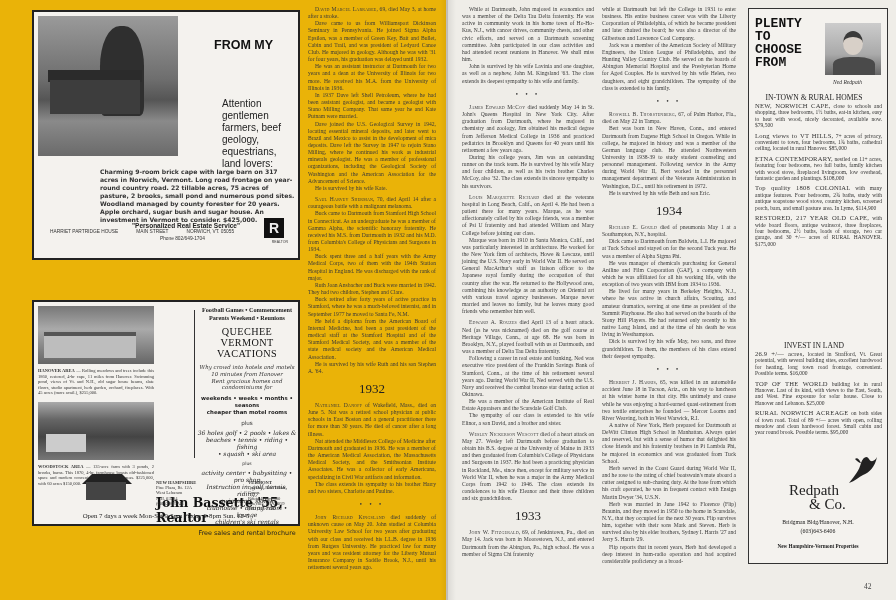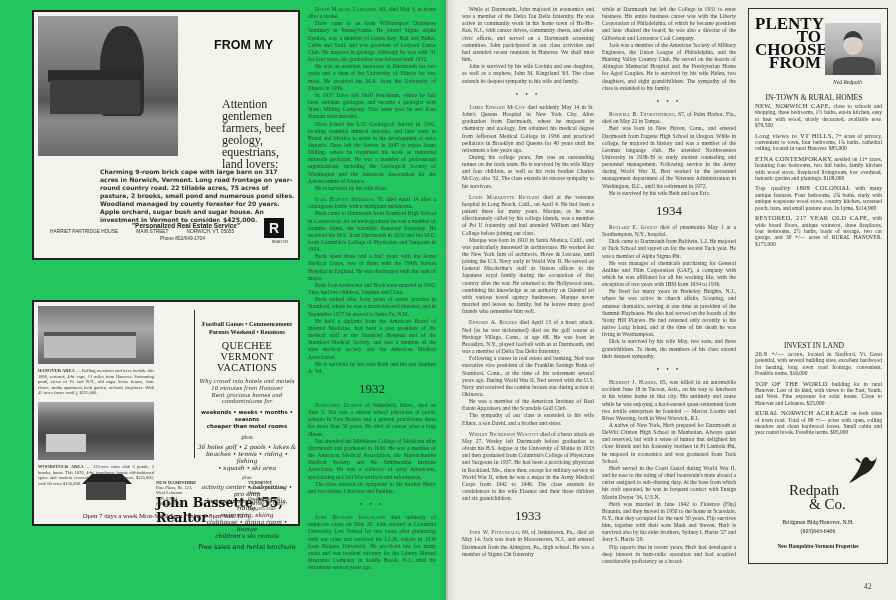--- a/index.html
+++ b/index.html
@@ -1,49 +1,49 @@
 <!DOCTYPE html>
 <html><head>
 <meta charset="utf-8">
 <style>
   * { box-sizing: border-box; margin: 0; padding: 0; }
   body { width: 896px; height: 600px; background: #e9e6df; font-family: "Liberation Serif", serif; color: #222; overflow: hidden; position: relative; }
   .spread { position: absolute; inset: 0; display: flex; }
-  .page-left { position: relative; width: 448px; height: 600px; background: #22c55e; border-right: 2px solid #cfcbc2; }
+  .page-left { position: relative; width: 448px; height: 600px; background: #eab308; border-right: 2px solid #cfcbc2; }
   .page-right { position: relative; width: 448px; height: 600px; background: #efede8; }
   .gutter-shadow { position: absolute; top: 0; bottom: 0; left: 440px; width: 16px; background: linear-gradient(90deg, rgba(0,0,0,0), rgba(0,0,0,0.08), rgba(0,0,0,0)); pointer-events:none; }
 
   
   .ad1 { position: absolute; left: 32px; top: 10px; width: 268px; height: 250px; border: 2px solid #222; background: #f4f2ee; }
   .ad1 .photo { position: absolute; left: 4px; top: 4px; width: 140px; height: 140px; background: linear-gradient(180deg,#9a9a9a 0%,#6e6e6e 45%,#555 60%,#8a8a8a 75%,#6a6a6a 100%); }
   .ad1 .photo .house { position:absolute; left:12px; top:64px; width:90px; height:34px; background:#3d3d3d; }
   .ad1 .photo .roof { position:absolute; left:10px; top:54px; width:94px; height:12px; background:#2b2b2b; }
   .ad1 .photo .tree { position:absolute; left:62px; top:10px; width:44px; height:90px; background:#2f2f2f; border-radius:45% 45% 10% 10%; }
   .ad1 .headline { position:absolute; left:180px; top:26px; font-family:"Liberation Sans", sans-serif; font-weight:bold; font-size:12.5px; line-height:15px; color:#111; }
   .ad1 .headline .l2 { padding-left:17px; display:block; }
-  .ad1 .attention { position:absolute; left:188px; top:86px; font-family:Liberation Serif, serif; font-size:12px; line-height:12px; color:#222; }
+  .ad1 .attention { position:absolute; left:188px; top:86px; font-family:Liberation Sans, sans-serif; font-size:10px; line-height:12px; color:#222; }
   .ad1 .desc { position:absolute; left:66px; top:156px; width:196px; font-family:"DejaVu Sans", sans-serif; font-size:6.1px; line-height:8px; font-weight:bold; color:#333; }
   .ad1 .signature { position:absolute; left:80px; top:220px; font-family:"DejaVu Serif", serif; font-style:italic; font-weight:bold; font-size:17px; color:#111; transform:translateY(-30px); }
   .ad1 .tagline { position:absolute; left:98px; top:222px; font-family:"Liberation Sans", sans-serif; font-weight:bold; font-size:6.5px; color:#222; transform:translateY(-12px); }
   .ad1 .addr { position:absolute; left:16px; top:229px; font-family:"Liberation Sans", sans-serif; font-size:4.8px; color:#333; display:flex; gap:18px; transform:translateY(-12px); }
   .ad1 .phone { position:absolute; left:126px; top:236px; font-family:"Liberation Sans", sans-serif; font-size:4.8px; color:#333; transform:translateY(-12px); }
   .ad1 .realtor { position:absolute; right:14px; top:206px; width:20px; height:20px; background:#111; color:#eee; font-family:"Liberation Sans", sans-serif; font-weight:bold; font-size:14px; text-align:center; line-height:20px; }
   .ad1 .realtor-label { position:absolute; right:10px; top:228px; font-size:3.5px; font-family:"Liberation Sans", sans-serif; color:#333; }
 
   
   .ad2 { position:absolute; left:32px; top:300px; width:268px; height:125px; border: 2px solid #222; background:#f4f2ee; height:226px; top:300px; }
   .ad2 .col-left { position:absolute; left:4px; top:4px; width:120px; }
   .ad2 .ph { width:116px; height:58px; background:linear-gradient(180deg,#777 0%,#aaa 40%,#888 70%,#666 100%); position:relative; }
   .ad2 .ph .h { position:absolute; left:6px; top:26px; width:92px; height:26px; background:#bdbdbd; border-top:4px solid #555; }
   .ad2 .ph2 { width:116px; height:58px; margin-top:6px; background:linear-gradient(180deg,#aaa 0%,#666 30%,#444 60%,#777 100%); position:relative; }
   .ad2 .ph2 .h { position:absolute; left:8px; top:32px; width:40px; height:18px; background:#ccc; }
   .ad2 .cap { font-family:"Liberation Serif", serif; font-size:4.5px; line-height:5.6px; color:#333; margin-top:4px; text-align:justify; width:116px; }
   .ad2 .cap b { font-weight:bold; }
   .ad2 .divider { position:absolute; left:160px; top:8px; width:1px; height:148px; background:#333; }
-  .ad2 .col-right { position:absolute; left:162px; top:18px; width:102px; text-align:center; }
+  .ad2 .col-right { position:absolute; left:162px; top:4px; width:102px; text-align:center; }
   .ad2 .events { font-family:"Liberation Serif", serif; font-weight:bold; font-size:6.2px; line-height:7.5px; color:#222; }
   .ad2 .title { font-family:"Liberation Serif", serif; font-size:10.2px; line-height:11px; margin-top:5px; color:#111; letter-spacing:0.4px; }
   .ad2 .italic { font-family:"DejaVu Serif", serif; font-style:italic; font-size:5.5px; line-height:6.8px; margin-top:5px; color:#333; }
   .ad2 .bold-line { font-family:"DejaVu Sans", sans-serif; font-weight:bold; font-size:5.4px; line-height:7px; margin-top:4px; color:#222; }
   .ad2 .plus { font-family:"DejaVu Sans", sans-serif; font-size:5.6px; margin-top:4px; color:#333; }
   .ad2 .plus.small { font-size:4.5px; }
   .ad2 .list { font-family:"DejaVu Serif", serif; font-style:italic; font-size:6px; line-height:7px; margin-top:3px; color:#222; }
   .ad2 .brochure { font-family:"DejaVu Sans", sans-serif; font-size:6.4px; margin-top:4px; color:#222; }
   .ad2 .realtor-name { position:absolute; left:122px; top:161px; font-family:"DejaVu Serif", serif; font-weight:bold; font-size:12.5px; color:#111;margin-top:32px; }
   .ad2 .bridge { position:absolute; left:44px; top:172px; width:66px; height:28px; }
@@ -58,21 +58,21 @@
   
   .col { position:absolute; font-family:"Liberation Serif", serif; font-size:5.6px; line-height:7.15px; color:#3a3a3a; text-align:justify; }
   .col p { text-indent:7px; margin-bottom:0; }
   .col p.noind { text-indent:0; }
   .col .sc { font-variant: small-caps; letter-spacing:0.2px; }
   .col .year { text-align:center; font-size:13px; line-height:16px; margin:6px 0 5px 0; color:#222; text-indent:0; }
   .col .dots { text-align:center; font-size:6px; letter-spacing:3px; margin:6px 0 6px 0; text-indent:0; font-weight:bold; }
 
   
   .ad3 { position:absolute; left:300px; top:8px; width:140px; height:555px; border:1px solid #333; background:#f4f2ee; height:556px; }
-  .ad3 .head { position:absolute; left:6px; top:8px; width:66px; text-align:right; font-family:Liberation Serif, serif; font-weight:bold; font-size:17px; line-height:13px; color:#111; }
+  .ad3 .head { position:absolute; left:6px; top:8px; width:66px; text-align:left; font-family:Liberation Mono, monospace; font-weight:bold; font-size:13px; line-height:13px; color:#111; }
   .ad3 .portrait { position:absolute; left:76px; top:14px; width:56px; height:52px; background:linear-gradient(180deg,#ccc 0%,#aaa 60%,#666 100%); }
   .ad3 .portrait .face { position:absolute; left:18px; top:8px; width:20px; height:24px; background:#d8d0c8; border-radius:50%; border-top:6px solid #3a3a3a; }
   .ad3 .portrait .torso { position:absolute; left:8px; top:34px; width:42px; height:18px; background:#4a4a4a; border-radius:40% 40% 0 0; }
   .ad3 .caption { position:absolute; left:84px; top:70px; font-family:"Liberation Serif", serif; font-style:italic; font-size:5.6px; color:#333; }
   .ad3 .section-head { position:absolute; left:0; right:8px; text-align:center; font-family:"Liberation Serif", serif; font-size:7.6px; color:#222; }
   .ad3 .listings { position:absolute; left:6px; width:127px; font-family:"Liberation Serif", serif; font-size:5.5px; line-height:6.4px; color:#333; text-align:justify; }
   .ad3 .listing { margin-bottom:4px; }
   .ad3 .listing .caps { font-size:6.6px; letter-spacing:0.2px; }
   .ad3 .logo { position:absolute; left:40px; top:474px; font-family:"Liberation Serif", serif; font-size:15px; color:#222; line-height:14px; }
   .ad3 .logo .co { display:block; padding-left:20px; }

